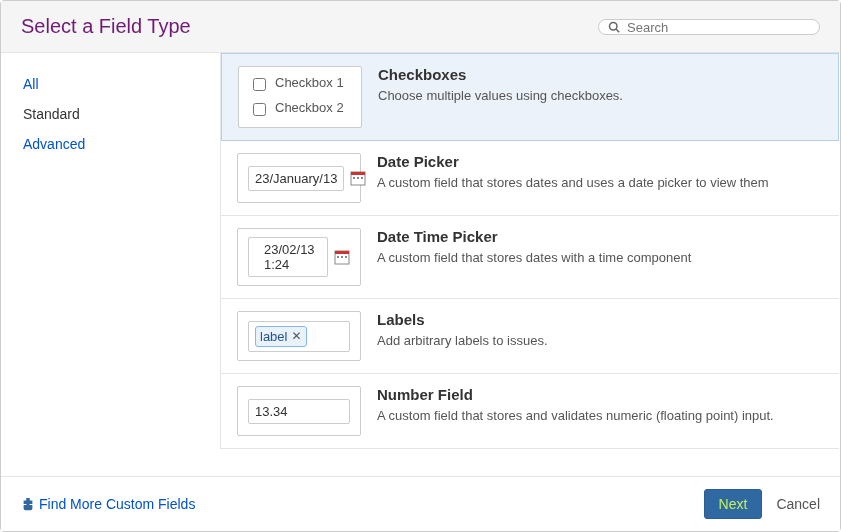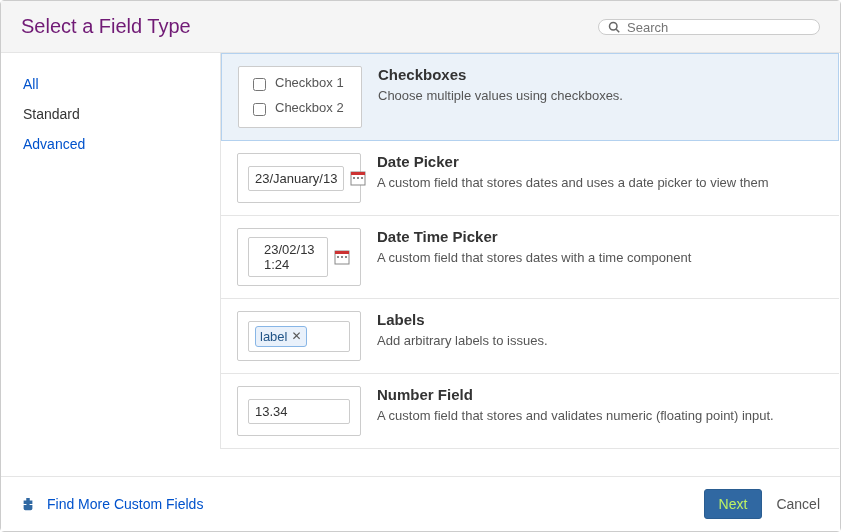--- a/index.html
+++ b/index.html
@@ -58,21 +58,21 @@
   .date-row { display:flex; align-items:center; gap:6px; }
   .label-chip {
     display:inline-flex; align-items:center; border:1px solid #88b6e6; border-radius:3px;
     background:#e9f1fb; color:#225588; font-size:13px; padding:2px 4px;
   }
   .label-x { margin-left:4px; color:#555; font-size:12px; }
   .footer {
     display:flex; align-items:center; justify-content:space-between;
     padding:12px 20px; background:#fff;
   }
-  .foot-left { display:flex; align-items:center; gap:12px; color:#0052cc; font-size:14px; }
+  .foot-left { display:flex; align-items:center; gap:4px; color:#0052cc; font-size:14px; }
   .foot-actions { display:flex; align-items:center; gap:14px; }
   .btn-primary {
     background:#3068a2; color:#bef264; border:1px solid #2a5d91; border-radius:3px;
     padding:6px 14px; font-size:14px; cursor:pointer;
   }
   .btn-link { color:#555; font-size:14px; cursor:pointer; }
   .main::-webkit-scrollbar { width:14px; background:#f0f0f0; }
   .main::-webkit-scrollbar-thumb { background:#c0c0c0; border-radius:7px; }
   svg { display:block; }
 </style>

